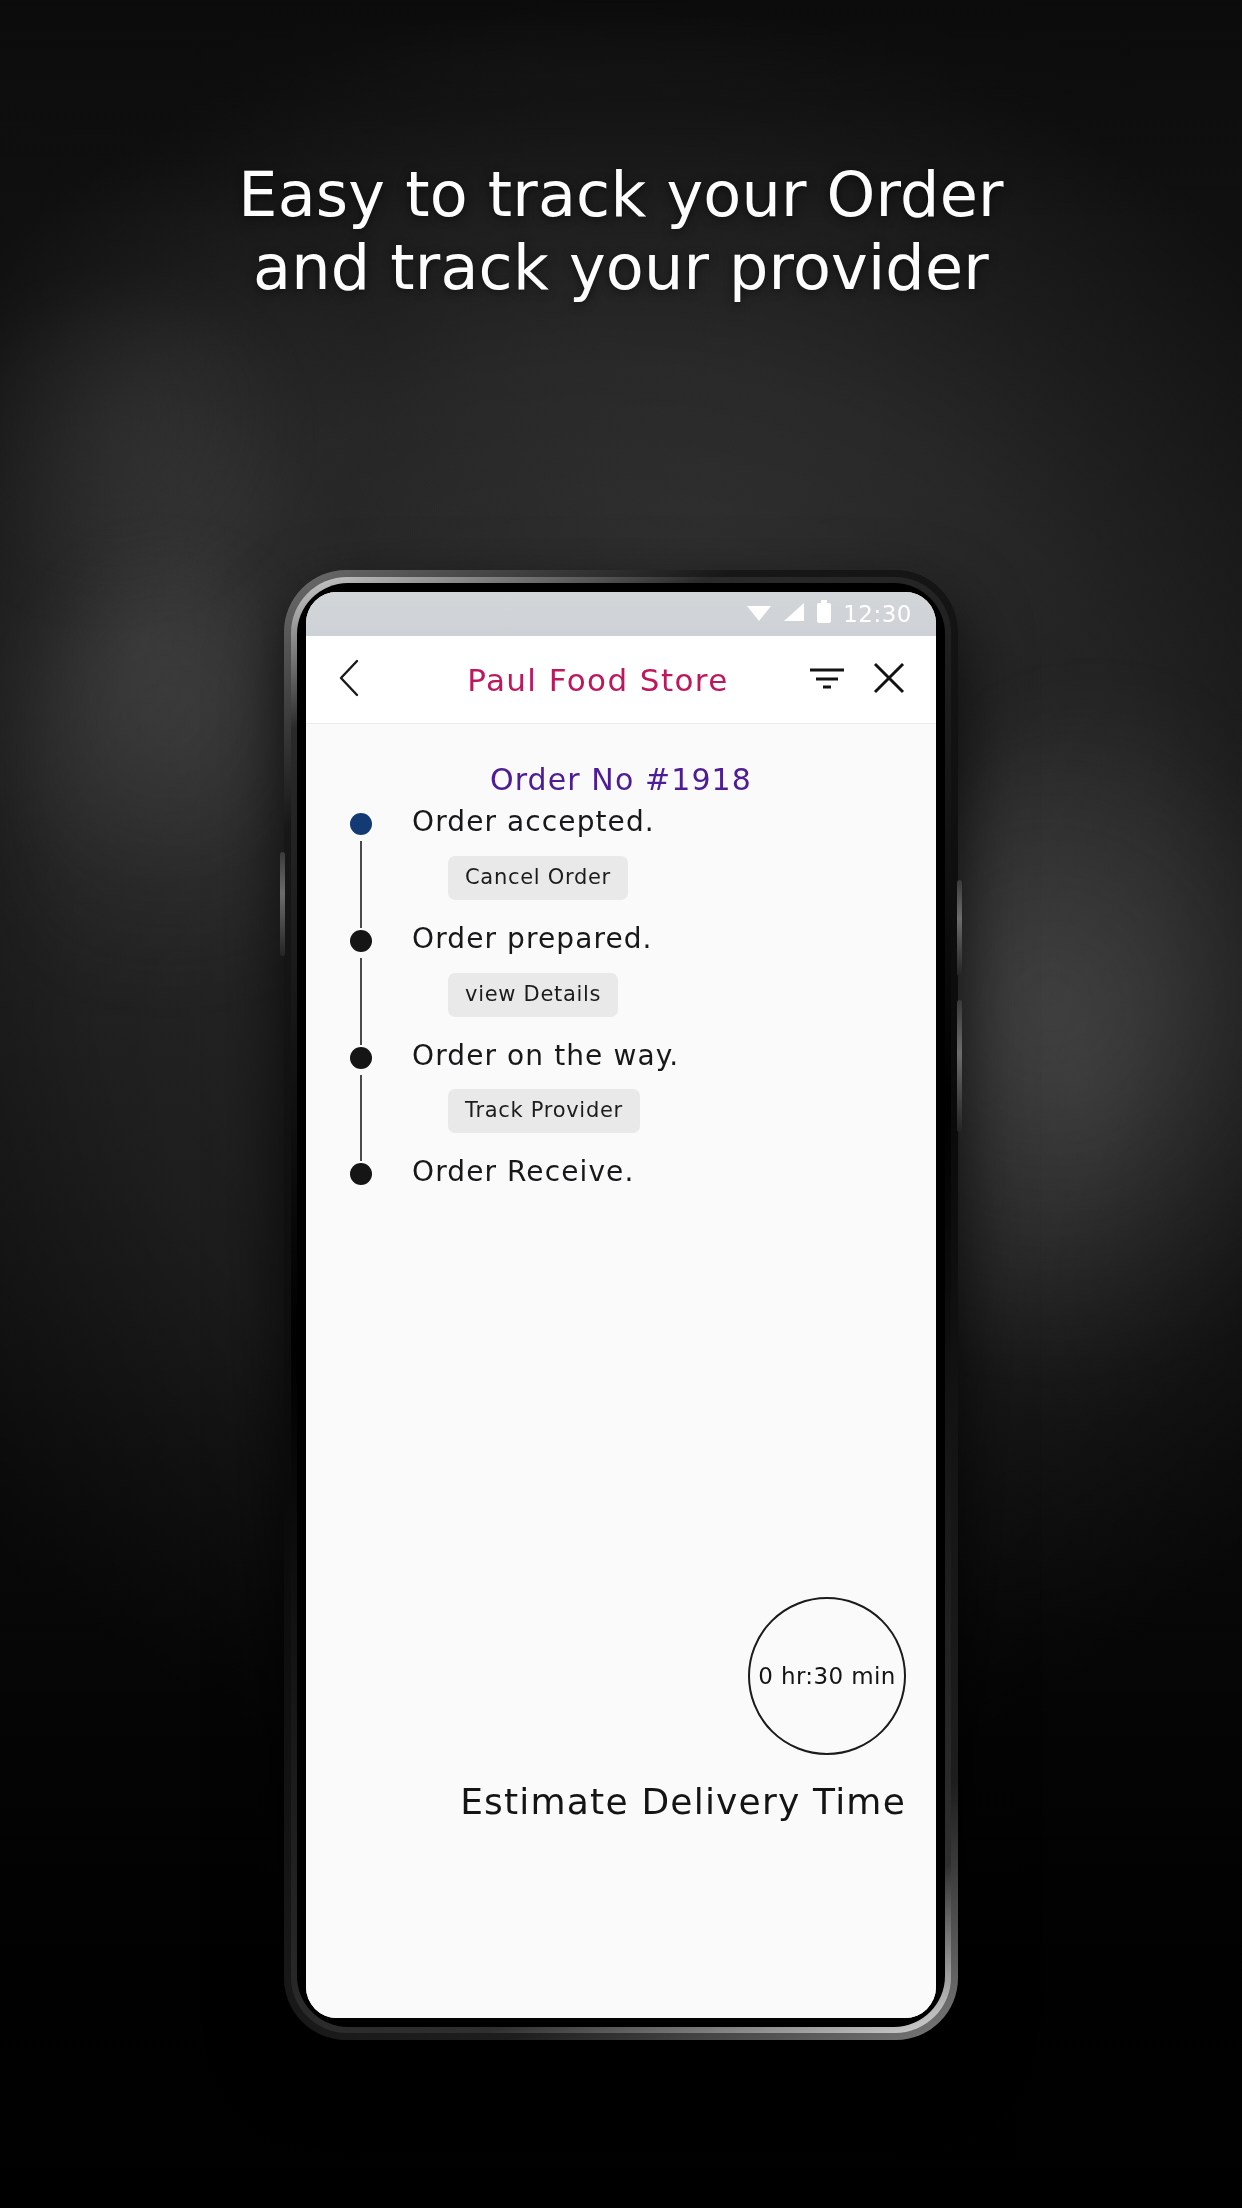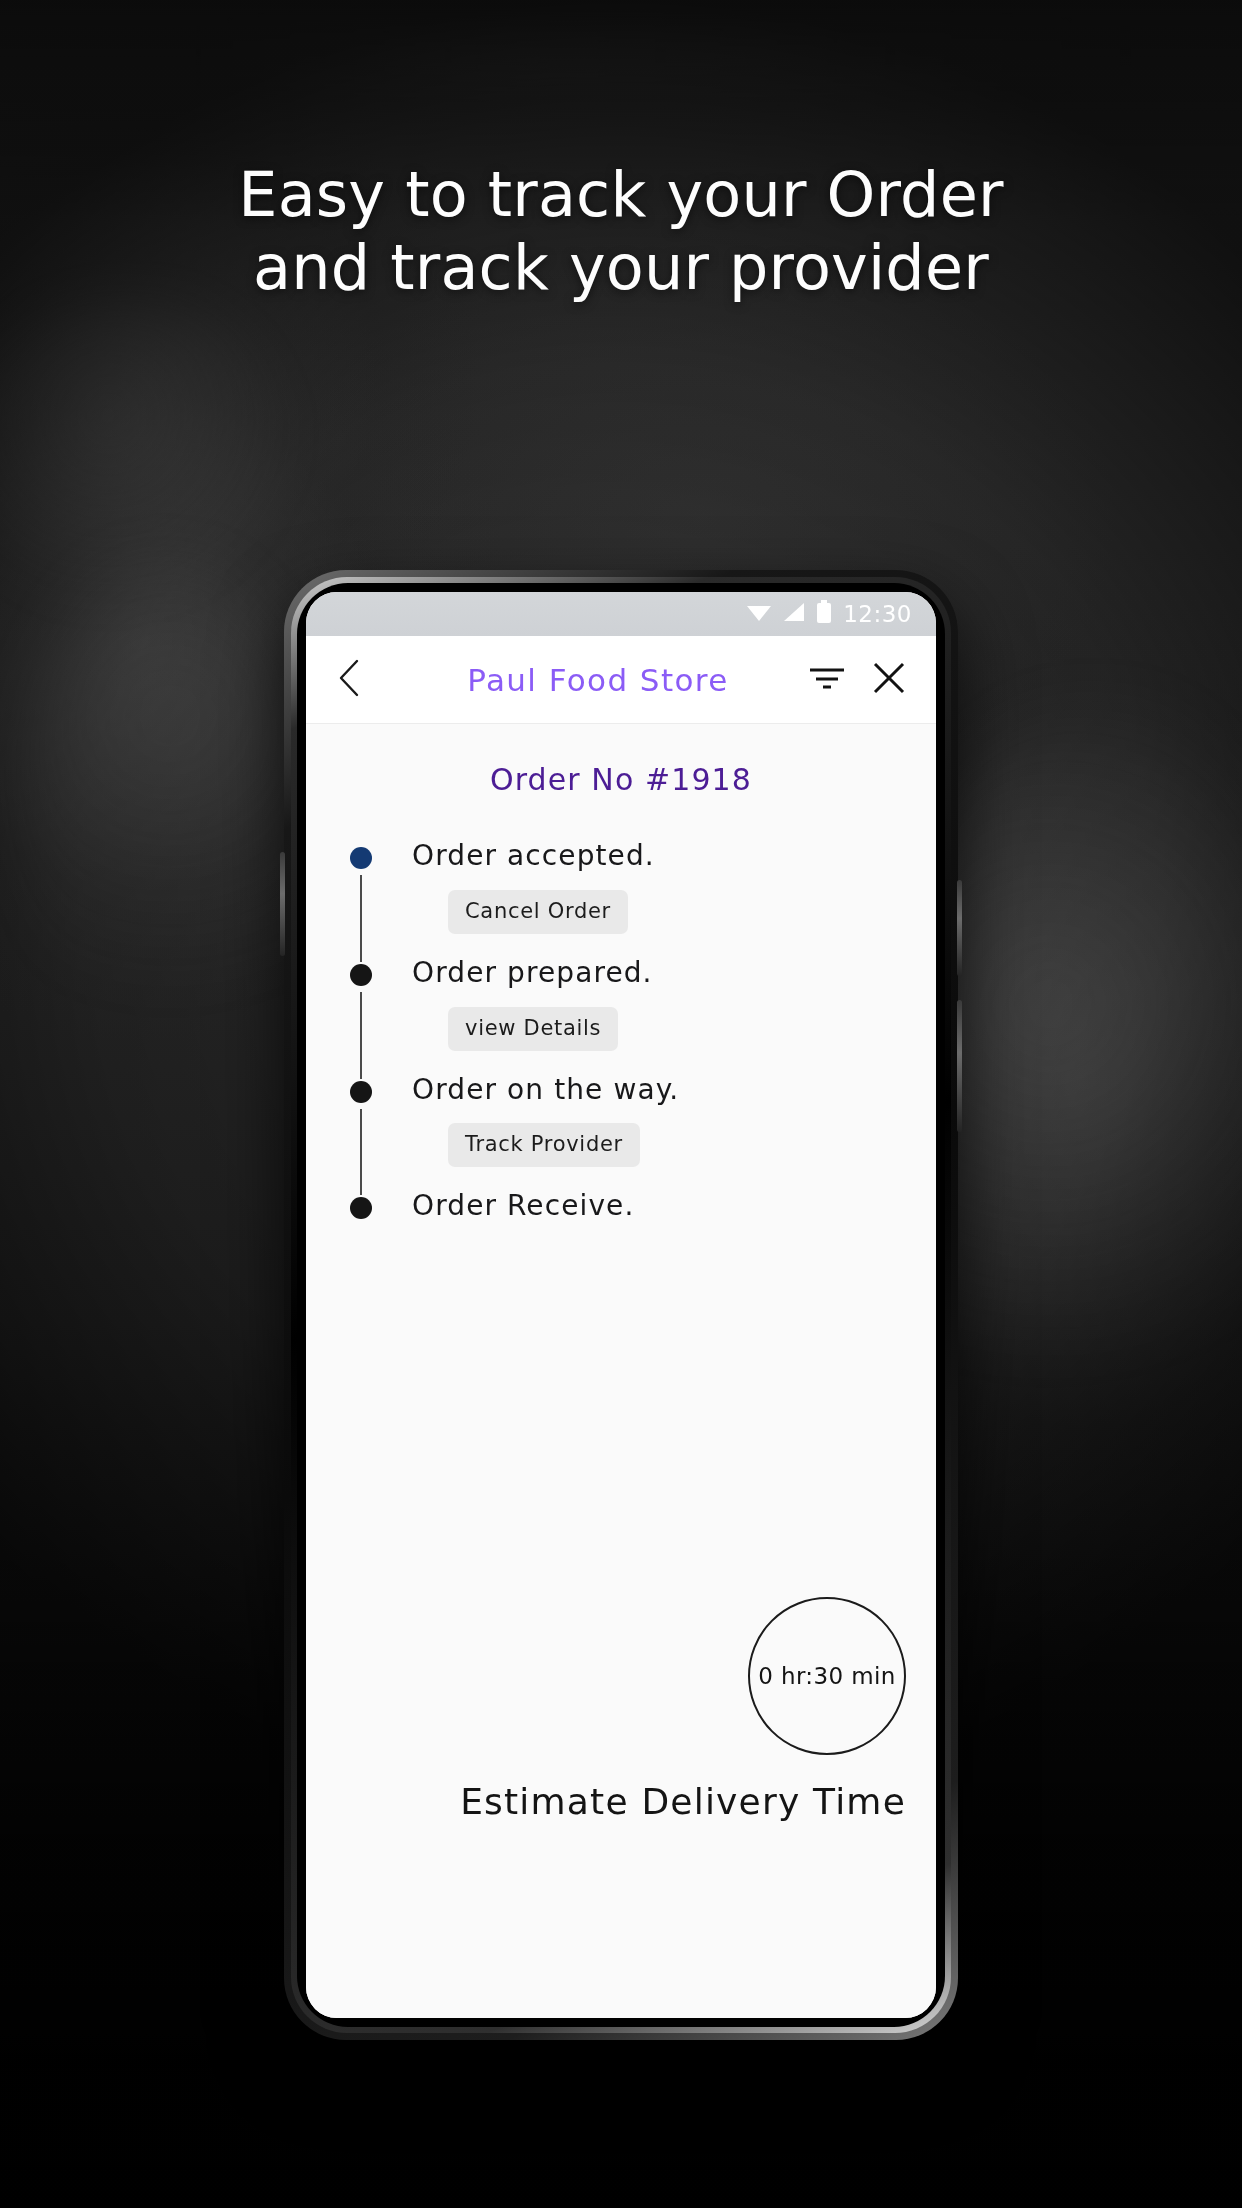--- a/index.html
+++ b/index.html
@@ -160,21 +160,21 @@
     position: relative;
   }
   .back-btn {
     width: 44px; height: 44px;
     display: flex; align-items: center; justify-content: center;
   }
   .appbar-title {
     flex: 1;
     text-align: center;
     font-size: 31px;
-    color: #8b5cf6;
+    color: #be185d;
     letter-spacing: 1.4px;
     padding-left: 18px;
     font-family: "DejaVu Sans", "Liberation Sans", sans-serif;
   }
   .appbar-actions {
     display: flex; align-items: center; gap: 20px;
   }
   .icon-btn {
     width: 42px; height: 42px;
     display: flex; align-items: center; justify-content: center;
@@ -192,21 +192,20 @@
   .order-no {
     text-align: center;
     font-size: 30px;
     color: #4c1d95;
     letter-spacing: 1.1px;
     margin-top: 38px;
     margin-bottom: 10px;
   }
 
   .timeline {
-    margin-top: 34px;
     padding-left: 14px;
   }
   .tl-step {
     position: relative;
     padding-left: 62px;
   }
   .tl-dot {
     position: absolute;
     left: 0; top: 6px;
     width: 22px; height: 22px;

